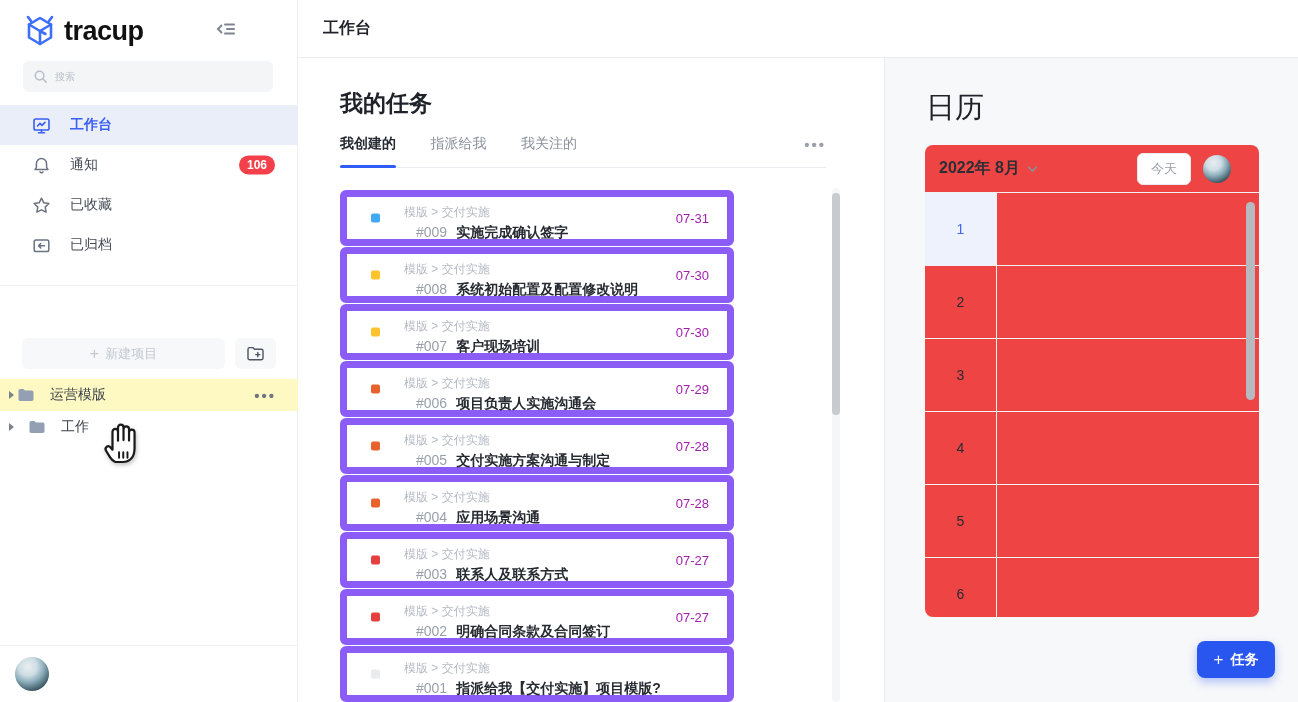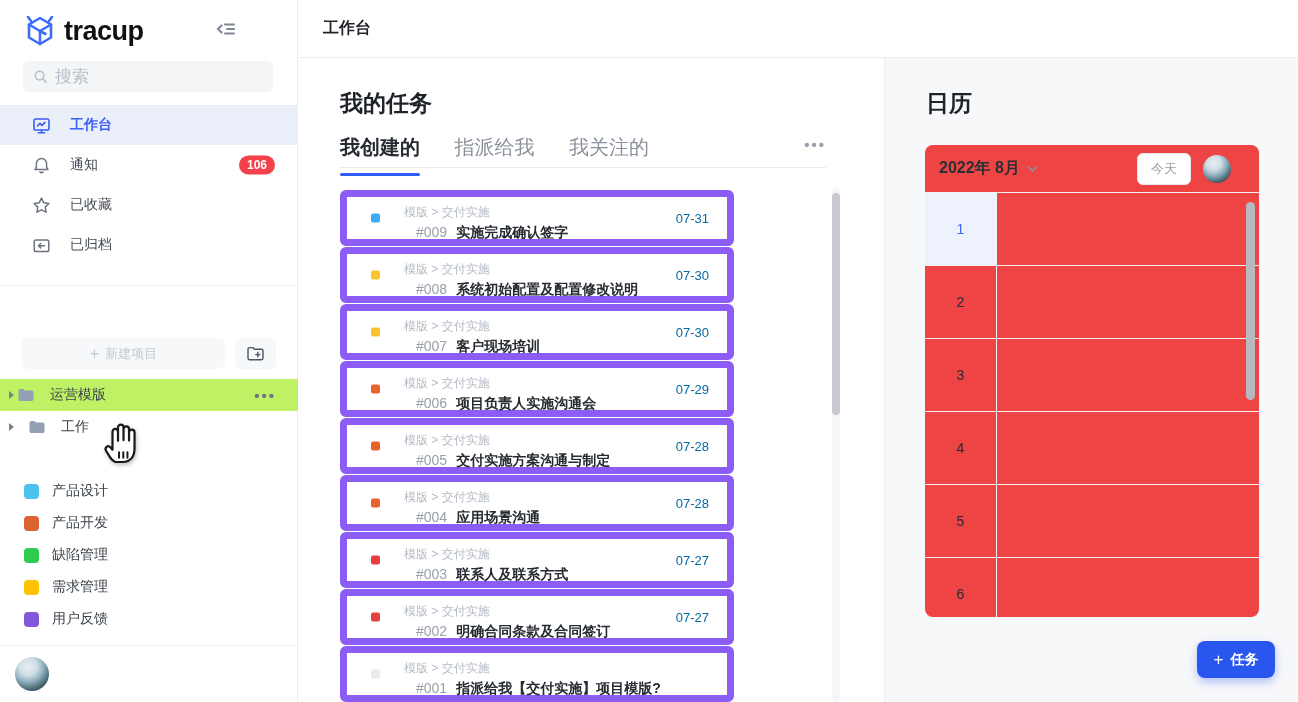--- a/index.html
+++ b/index.html
@@ -8,81 +8,81 @@
   .app { position:relative; width:1298px; height:702px; background:#fff; }
 
   
   .sidebar { position:absolute; left:0; top:0; width:298px; height:702px; background:#fff; border-right:1px solid #ebedf0; }
   .logo-row { position:absolute; left:0; top:8px; width:263px; height:44px;padding-left:37px; }
   .logo-mark { position:absolute; left:21px; top:4px; width:38px; height:38px; }
   .logo-text { position:absolute; left:64px; top:8px; font-size:27px; font-weight:700; color:#111; letter-spacing:-0.5px; }
   .collapse-btn { position:absolute; right:26px; top:10px; width:22px; height:22px; color:#7d8592; cursor:pointer; }
 
   .search-box { position:absolute; left:23px; top:61px; width:250px; height:31px; background:#f4f5f7; border-radius:6px; display:flex; align-items:center; padding:0 10px; color:#b9bfc9; }
-  .search-box .ph { font-size:17px; margin-left:7px; }
+  .search-box .ph { font-size:10px; margin-left:7px; }
 
   .nav { position:absolute; left:0; top:105px; width:298px; }
   .nav-item { position:relative; height:40px; display:flex; align-items:center; padding-left:32px; color:#454b55; font-size:14px; cursor:pointer; }
   .nav-item .nicon { width:19px; height:19px; margin-right:19px; color:#6b7280; display:flex; }
   .nav-item.active { background:#e9eef9; color:#3a5ff2; font-weight:600; }
   .nav-item.active .nicon { color:#3a5ff2; }
   .badge { position:absolute; right:23px; top:50%; transform:translateY(-50%); background:#f3404b; color:#fff; font-size:12px; font-weight:700; border-radius:10px; padding:2px 8px; line-height:15px; }
 
   .side-divider { position:absolute; left:0; top:285px; width:298px; border-top:1px solid #eef0f2; }
   .projects-header { position:absolute; left:22px; top:295px; width:254px; font-size:14px; font-weight:700; color:#262b33; display:flex; justify-content:space-between; align-items:center; }
   .projects-header .chev { color:#7d8592; }
 
   .newproj-row { position:absolute; left:22px; top:338px; width:254px; height:31px; }
   .newproj-btn { position:absolute; left:0; top:0; width:203px; height:31px; background:#f7f8fa; border-radius:6px; color:#c3c8d1; font-size:13px; display:flex; align-items:center; justify-content:center; cursor:pointer; }
   .newproj-btn .plus { font-size:16px; margin-right:6px; font-weight:400; }
   .folderadd-btn { position:absolute; right:0; top:0; width:41px; height:31px; background:#f7f8fa; border-radius:6px; display:flex; align-items:center; justify-content:center; color:#4b5563; cursor:pointer; }
 
   .tree { position:absolute; left:0; top:379px; width:298px; }
   .tree-row { position:relative; height:32px; display:flex; align-items:center; padding-left:28px; font-size:14px; color:#3c424b; cursor:pointer; }
-  .tree-row.hovered { background:#bef264;padding-left:17px; }
+  .tree-row.hovered { background:#fef9c3;padding-left:17px; }
   .caret { position:absolute; left:9px; width:0; height:0; border-left:5px solid #7a828e; border-top:4px solid transparent; border-bottom:4px solid transparent; }
   .tree-row .ficon { width:18px; height:18px; margin-right:15px; display:flex; }
   .row-dots { position:absolute; right:22px; top:50%; transform:translateY(-50%); color:#6f7683; font-size:15px; letter-spacing:2px; font-weight:700; }
 
   .plist { position:absolute; left:0; top:475px; width:298px; }
   .plist-row { height:32px; display:flex; align-items:center; padding-left:24px; font-size:14px; color:#3c424b; cursor:pointer; }
   .pdot { width:15px; height:15px; border-radius:4px; margin-right:13px; }
 
   .side-footer { position:absolute; left:0; bottom:0; width:298px; height:57px; border-top:1px solid #eef0f2; }
   .avatar { border-radius:50%; background:radial-gradient(circle at 38% 28%, #e8eef1 0%, #cfdde4 28%, #8fb0bd 48%, #37535f 78%, #203d49 100%); }
   .avatar.lg { position:absolute; left:15px; top:11px; width:34px; height:34px; }
 
   
   .topbar { position:absolute; left:298px; top:0; width:1000px; height:58px; background:#fff; border-bottom:1px solid #ebedf0; display:flex; align-items:center; padding-left:25px; }
   .topbar-title { font-size:16px; font-weight:700; color:#1f2329; }
 
   
   .main { position:absolute; left:298px; top:58px; width:586px; height:644px; background:#fff; }
   .main-heading { position:absolute; left:42px; top:30px; font-size:23px; font-weight:700; color:#1f2329; }
   .tabs-row { position:absolute; left:42px; top:76px; width:486px; height:34px; border-bottom:1px solid #e9ebee; }
-  .tab { position:relative; display:inline-block; margin-right:30px; font-size:20px; color:#8a909b; padding-bottom:14px; cursor:pointer;text-align:right; }
+  .tab { position:relative; display:inline-block; margin-right:30px; font-size:14px; color:#8a909b; padding-bottom:14px; cursor:pointer;text-align:right; }
   .tab.active { color:#262b33; font-weight:700; }
   .tab.active .underline { position:absolute; left:0; bottom:-1px; width:100%; height:3px; background:#2f5cf6; border-radius:2px; }
   .tabs-dots { position:absolute; right:0; top:2px; color:#9aa0ab; font-size:15px; letter-spacing:2px; font-weight:700; cursor:pointer; }
 
   .task-list { position:absolute; left:42px; top:132px; width:486px; }
   .task-card { position:relative; width:394px; height:56px; background:#fff; border:7px solid #8b5cf6; border-radius:6px; margin-bottom:1px; cursor:pointer; }
   .sq { position:absolute; left:24px; top:50%; transform:translateY(-50%); width:9px; height:9px; border-radius:2px; }
   .t-texts { position:absolute; left:57px; top:8px; }
   .t-crumb { font-size:12px; color:#b5bbc5; line-height:15px; }
   .t-line { margin-top:3px; font-size:14px; line-height:18px; white-space:nowrap; }
   .t-id { color:#99a0aa;margin-left:12px; }
   .t-title { color:#262a31; font-weight:600; margin-left:9px; }
-  .t-date { position:absolute; right:18px; top:50%; transform:translateY(-50%); color:#0369a1; font-size:13px; }
+  .t-date { position:absolute; right:18px; top:50%; transform:translateY(-50%); color:#a21caf; font-size:13px; }
   .list-scroll-track { position:absolute; left:534px; top:130px; width:8px; height:514px; background:#f5f6f8; border-radius:4px; }
   .list-scroll-thumb { position:absolute; left:534px; top:135px; width:8px; height:222px; background:#c7cacf; border-radius:4px; }
 
   
   .rightpanel { position:absolute; left:884px; top:58px; width:414px; height:644px; background:#f7f8fa; border-left:1px solid #ededf0; }
-  .cal-heading { position:absolute; left:41px; top:30px; font-size:23px; font-weight:700; color:#1f2329; }
+  .cal-heading { position:absolute; left:41px; top:30px; font-size:29px; font-weight:400; color:#1f2329; }
   .cal-card { position:absolute; left:40px; top:87px; width:334px; height:472px; background:#ef4444; border-radius:8px; overflow:hidden; }
   .cal-header { position:relative; height:48px; border-bottom:1px solid #f0f1f3; display:flex; align-items:center; padding:0 14px; }
   .cal-month { font-size:16px; font-weight:700; color:#2a2f36; display:flex; align-items:center; cursor:pointer; }
   .cal-month .chev { margin-left:7px; color:#8a909b; display:flex; }
   .cal-right { position:absolute; right:28px; display:flex; align-items:center; }
   .today-btn { border:1px solid #e7e9ec; border-radius:6px; background:#fff; color:#9aa0aa; font-size:13px; padding:6px 13px; cursor:pointer; font-family:inherit; }
   .avatar.sm { width:28px; height:28px; margin-left:12px; cursor:pointer; }
   .cal-grid { position:relative; }
   .cal-row { position:relative; height:73px; border-bottom:1px solid #f1f2f4; display:flex; }
   .day-col { width:72px; border-right:1px solid #f1f2f4; display:flex; align-items:center; justify-content:center; font-size:14px; color:#262b33; cursor:pointer; }
@@ -203,42 +203,20 @@
         <span class="caret"></span>
         <span class="ficon">
           <svg viewBox="0 0 18 18">
               <path d="M1.5 4.6c0-.9.7-1.7 1.7-1.7h3.2l1.6 1.6h6.8c.9 0 1.7.8 1.7 1.7v7.1c0 .9-.8 1.7-1.7 1.7H3.2c-1 0-1.7-.8-1.7-1.7z" fill="#93a0b4"></path>
             </svg>
         </span>
         <span>工作</span>
       </div>
     </div>
 
-    <div class="plist">
-      <div class="plist-row">
-        <span class="pdot" style="background: rgb(79, 193, 239);"></span>
-        <span>产品设计</span>
-      </div>
-      <div class="plist-row">
-        <span class="pdot" style="background: rgb(221, 100, 48);"></span>
-        <span>产品开发</span>
-      </div>
-      <div class="plist-row">
-        <span class="pdot" style="background: rgb(46, 204, 78);"></span>
-        <span>缺陷管理</span>
-      </div>
-      <div class="plist-row">
-        <span class="pdot" style="background: rgb(252, 194, 3);"></span>
-        <span>需求管理</span>
-      </div>
-      <div class="plist-row">
-        <span class="pdot" style="background: rgb(130, 87, 221);"></span>
-        <span>用户反馈</span>
-      </div>
-    </div>
 
     <div class="side-footer">
       <div class="avatar lg"></div>
     </div>
   </div>
 
   <div class="topbar">
     <span class="topbar-title">工作台</span>
   </div>
 

